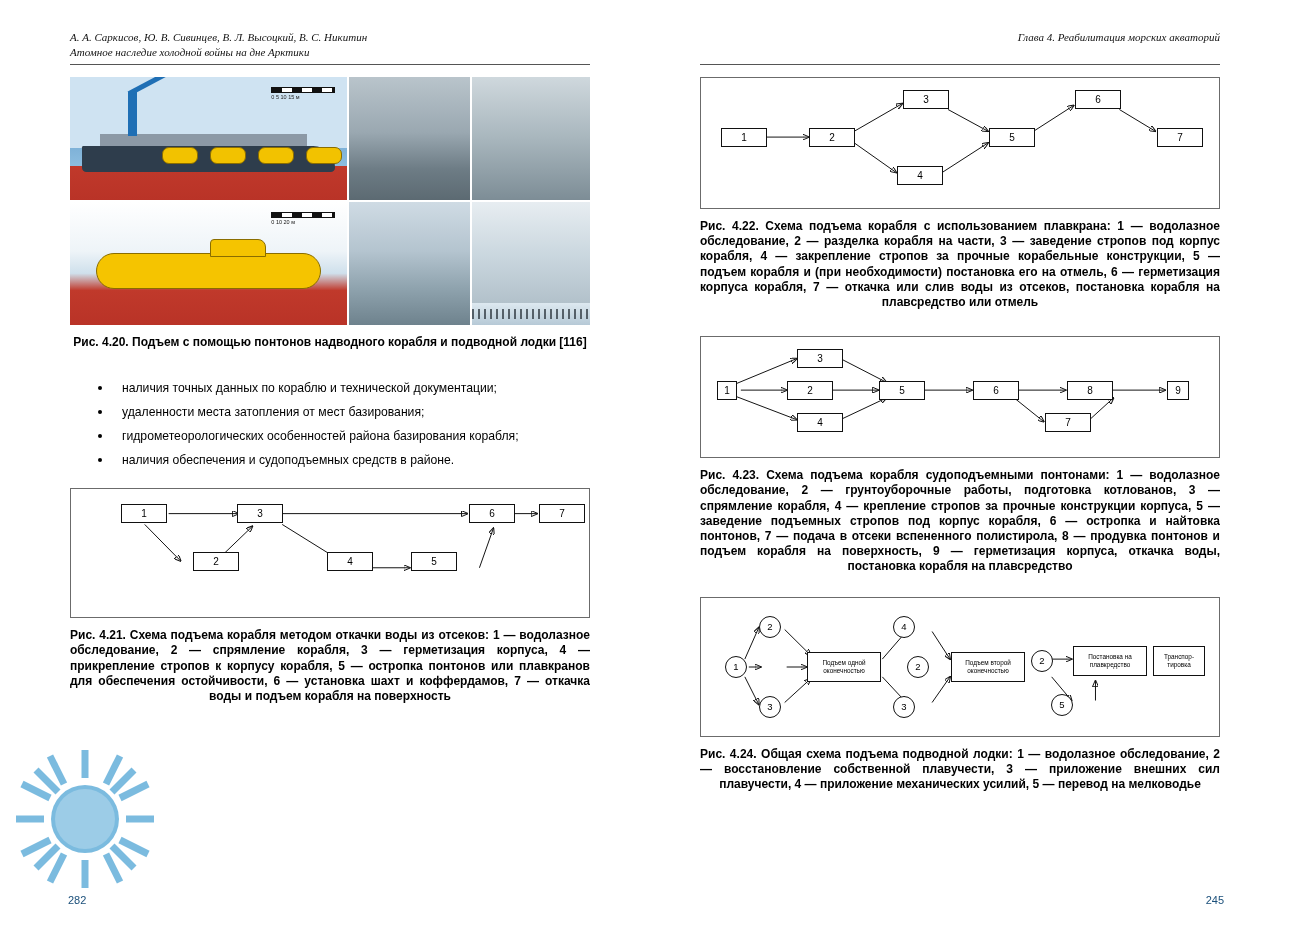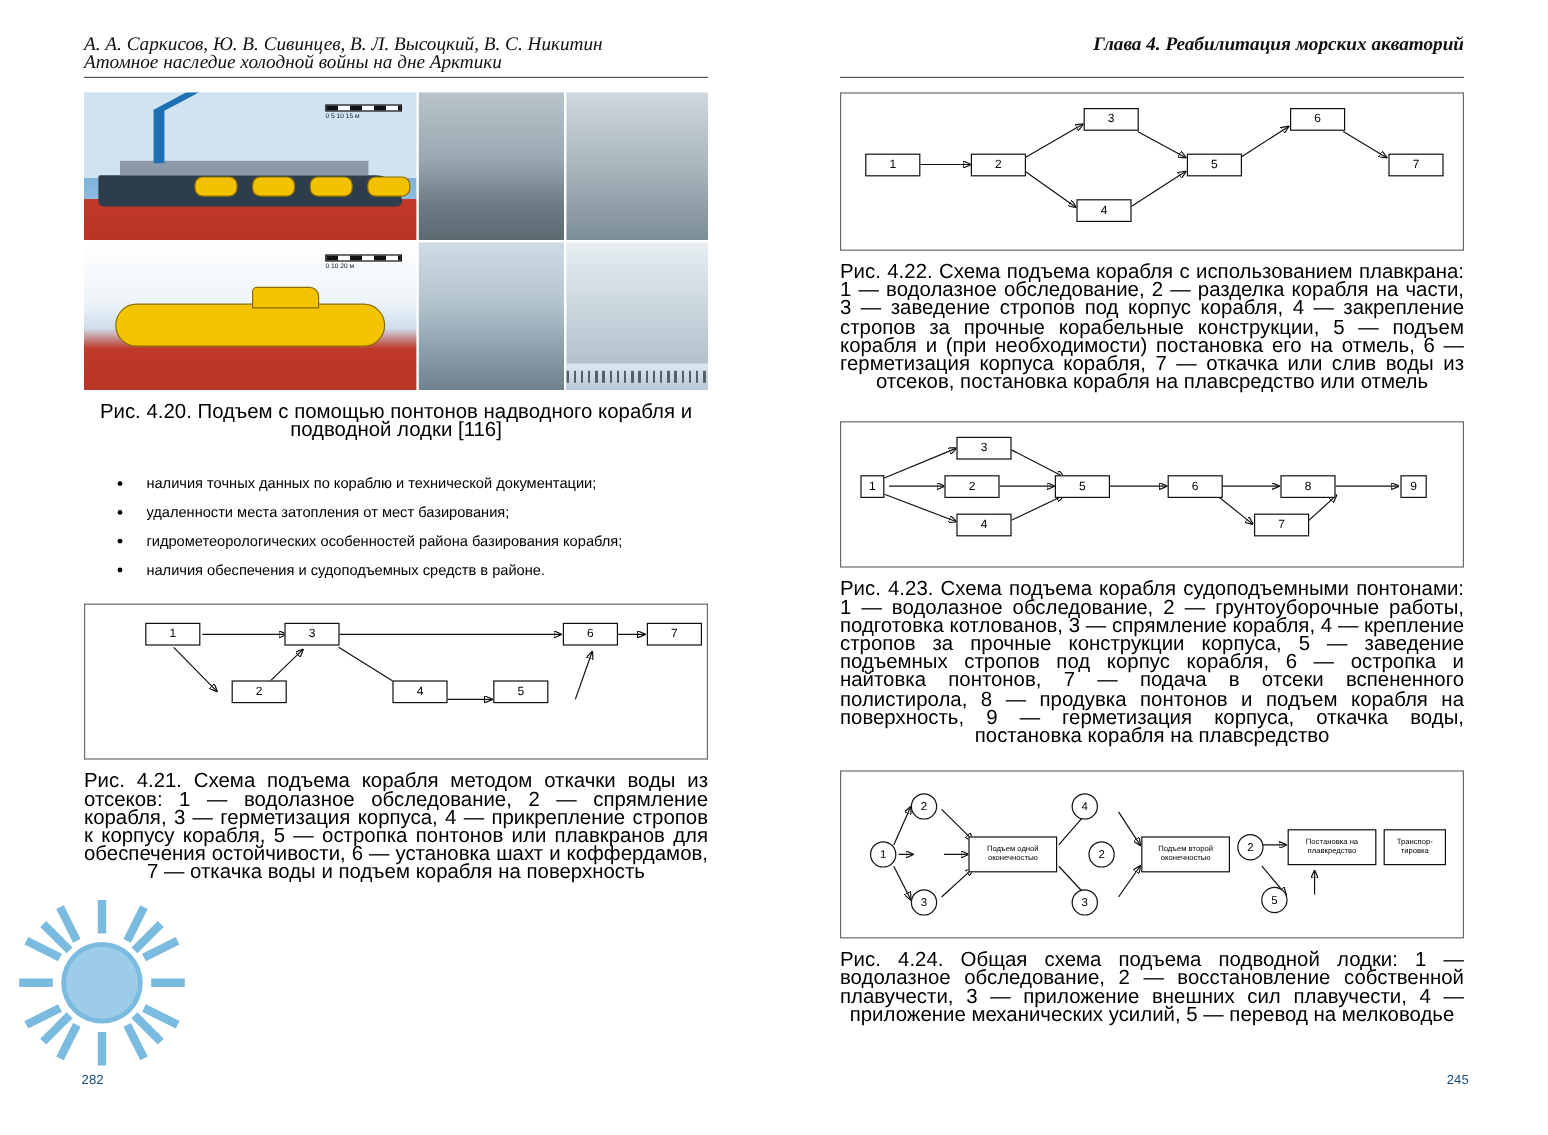--- a/index.html
+++ b/index.html
@@ -22,25 +22,25 @@
     height: 946px;
     box-sizing: border-box;
   }
   .page-left { left: 0; padding: 30px 55px 20px 70px; }
   .page-right { left: 645px; padding: 30px 70px 20px 55px; }
 
   
   .runhead {
     font-family: "Liberation Serif", serif;
     font-style: italic;
-    font-size: 16px;
+    font-size: 11px;
     line-height: 15px;
     color: #111;
   }
-  .runhead.right { text-align: right; font-weight: bold; }
+  .runhead.right { text-align: right; }
   .rule {
     border-bottom: 1px solid #555;
     margin-top: 4px;
     margin-bottom: 12px;
   }
   .rule-right { margin-top: 19px; }
 
   
   .photo-block {
     width: 100%;
@@ -99,24 +99,25 @@
     background: repeating-linear-gradient(90deg, #404a52 0 2px, transparent 2px 6px);
     opacity: .85;
   }
   .ice {
     position: absolute; left: 0; right: 0; bottom: 0; height: 22px;
     background: linear-gradient(#dde9f0, #b6c9d6);
   }
 
   
   .caption {
-    font-size: 17px;
+    font-size: 12px;
     line-height: 15.2px;
     text-align: center;
     margin-top: 10px;
+    font-weight: bold;
   }
   .caption.just {
     text-align: justify;
     text-align-last: center;
   }
 
   
   ul.bullets {
     margin: 26px 0 0 0;
     padding: 0;

